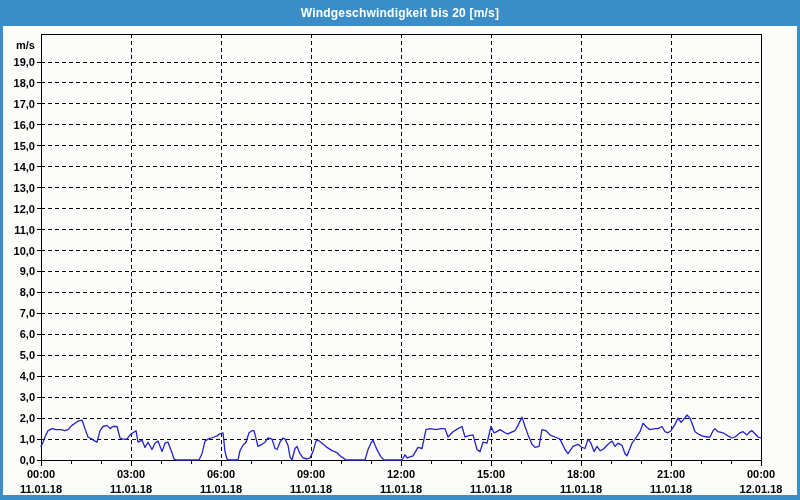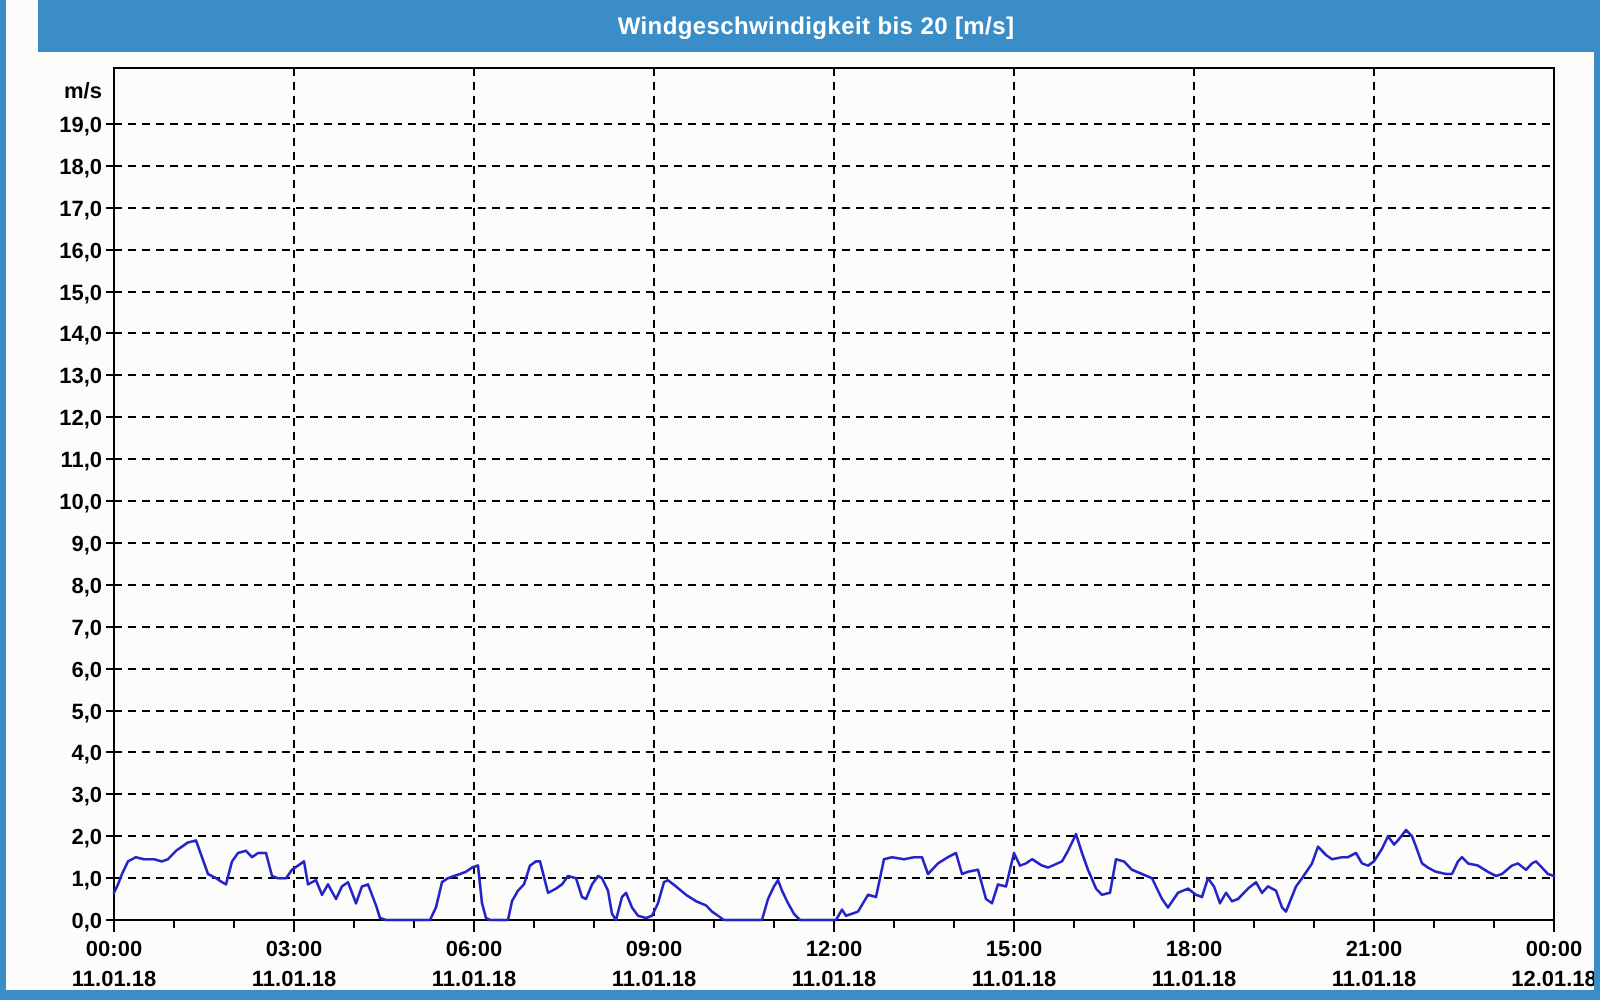--- a/index.html
+++ b/index.html
@@ -1,21 +1,20 @@
 <!DOCTYPE html>
 <html><head>
 <meta charset="utf-8">
 <style>
   html,body{margin:0;padding:0;background:#e8e8e8;font-family:"Liberation Sans",sans-serif;}
   .window{
     position:relative;width:800px;height:500px;box-sizing:border-box;
     background:#fcfdfa;
     border-left:3px solid #3a8dc6;border-right:3px solid #3a8dc6;border-bottom:5px solid #3a8dc6;
     overflow:hidden;
-    padding-left:16px;
   }
   .titlebar{
     height:26px;background:#3a8dc6;color:#ffffff;
     display:flex;align-items:center;justify-content:center;
     font-size:12px;font-weight:bold;letter-spacing:0.2px;
   }
   .content{position:relative;width:794px;height:469px;background:#fcfdfa;}
   svg{display:block;}
   svg text{font-family:"Liberation Sans",sans-serif;font-size:11px;font-weight:bold;fill:#000;}
 </style>

